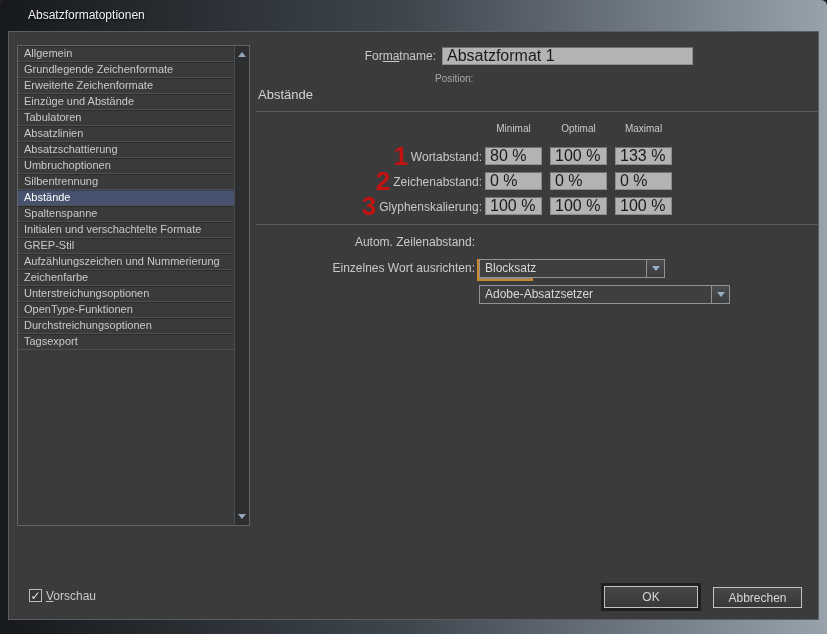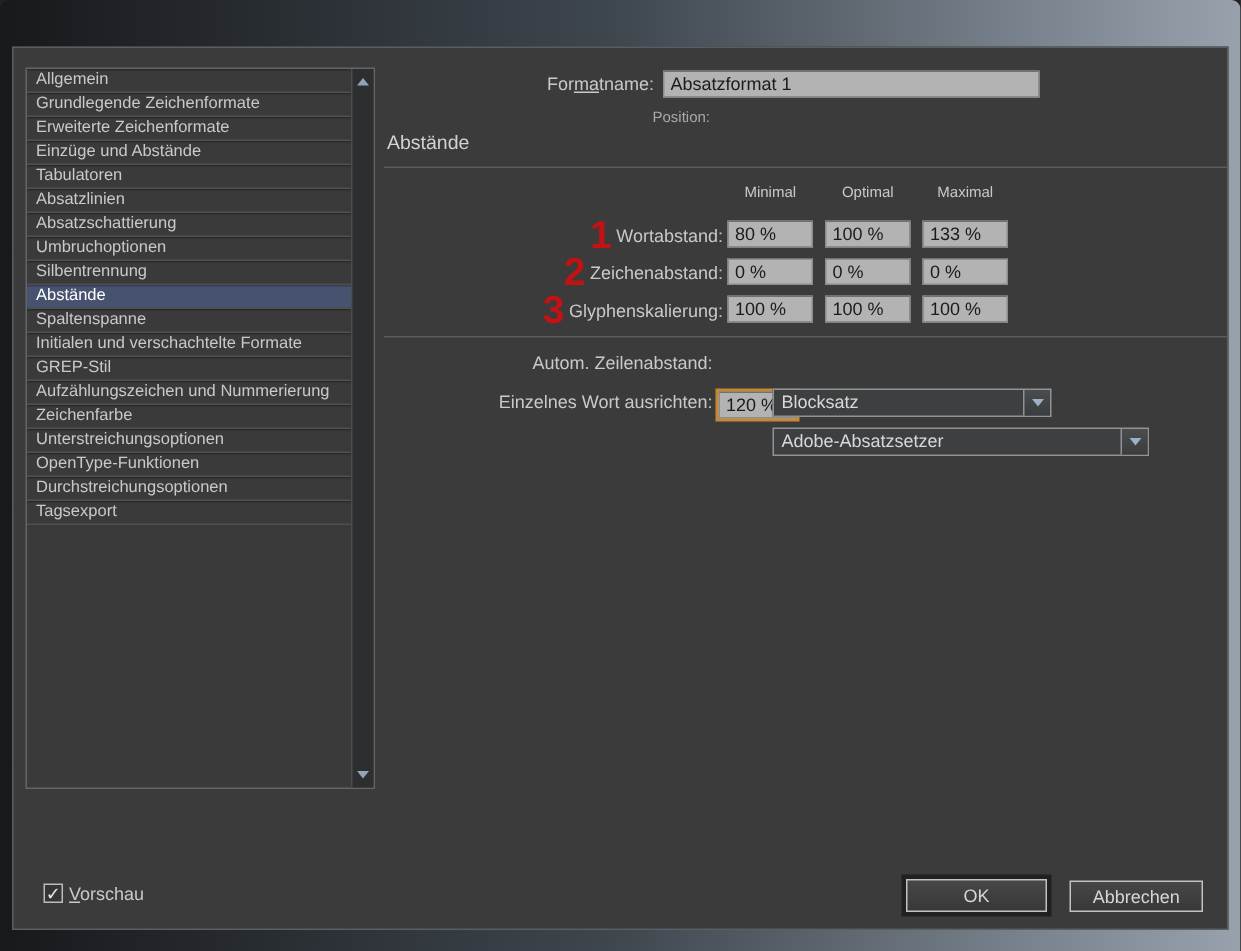--- a/index.html
+++ b/index.html
@@ -55,39 +55,39 @@
     width:0; height:0; margin:5px auto 0;
     border-left:4px solid transparent; border-right:4px solid transparent;
     border-top:5px solid #95a3b8;
   }
   
   .lbl { position:absolute; color:#c9c9c9; font-size:12px; text-align:right; height:18px; line-height:18px; white-space:nowrap; }
   .u { text-decoration:underline; }
   .txtfield {
     position:absolute; height:18px;
     background:#b3b3b3; border:1px solid #8c8c8c; border-top-color:#707070;
-    color:#1b1b1b; font-size:12px; font-family:"Liberation Sans",sans-serif;
+    color:#1b1b1b; font-size:16px; font-family:"Liberation Sans",sans-serif;
     padding:0 4px; outline:none;
   }
   .txtfield.focused { box-shadow:0 0 0 2px #c9882e; }
   .small-lbl { position:absolute; color:#a9a9a9; font-size:10px;padding-left:36px; }
   .section-title { position:absolute; color:#d2d2d2; font-size:13px; }
   .sep { position:absolute; height:1px; background:#5b5b5b; }
   .colhead { position:absolute; width:57px; text-align:center; color:#c9c9c9; font-size:10px; }
   .annotation-num {
     font-size:26px; font-weight:bold; color:#c31212;
     line-height:18px; vertical-align:-4px; margin-right:3px;
     letter-spacing:0;
   }
   
   .dropdown {
     position:absolute; height:19px;
     background:#3d3f40; border:1px solid #909294;
     color:#d8d8d8; font-size:12px; line-height:17px;
-    padding-left:5px; cursor:default;margin-left:36px;
+    padding-left:5px; cursor:default;
   }
   .dd-btn {
     position:absolute; right:0; top:0; bottom:0; width:18px;
     border-left:1px solid #909294;
     background:linear-gradient(#4a4c4e,#3a3c3e);
   }
   .dd-tri {
     width:0; height:0; margin:6px auto 0;
     border-left:4px solid transparent; border-right:4px solid transparent;
     border-top:5px solid #9db0c9;
@@ -105,20 +105,23 @@
     border:1px solid #c2c2c2;
     color:#d6d6d6; font-size:12px; text-align:center;
     cursor:pointer;
   }
   .btn-default { box-shadow:0 0 0 3px #202020; }
 </style>
 </head>
 <body>
 
 <div class="window">
+  <div class="titlebar">
+    <span class="title-text">Absatzformatoptionen</span>
+  </div>
 
   <div class="dialog">
 
     <div class="listbox">
       <div class="list-items">
         <div class="list-item">Allgemein</div>
         <div class="list-item">Grundlegende Zeichenformate</div>
         <div class="list-item">Erweiterte Zeichenformate</div>
         <div class="list-item">Einzüge und Abstände</div>
         <div class="list-item">Tabulatoren</div>

